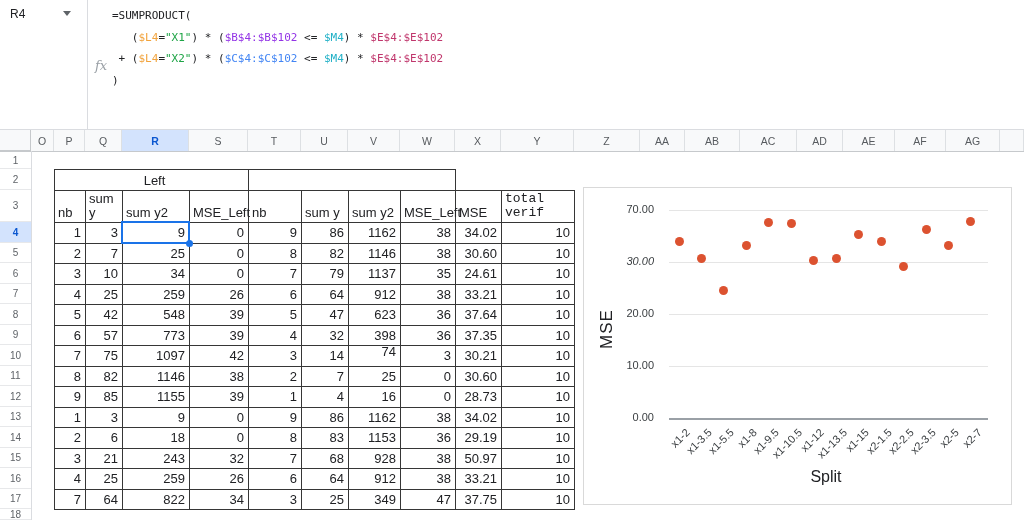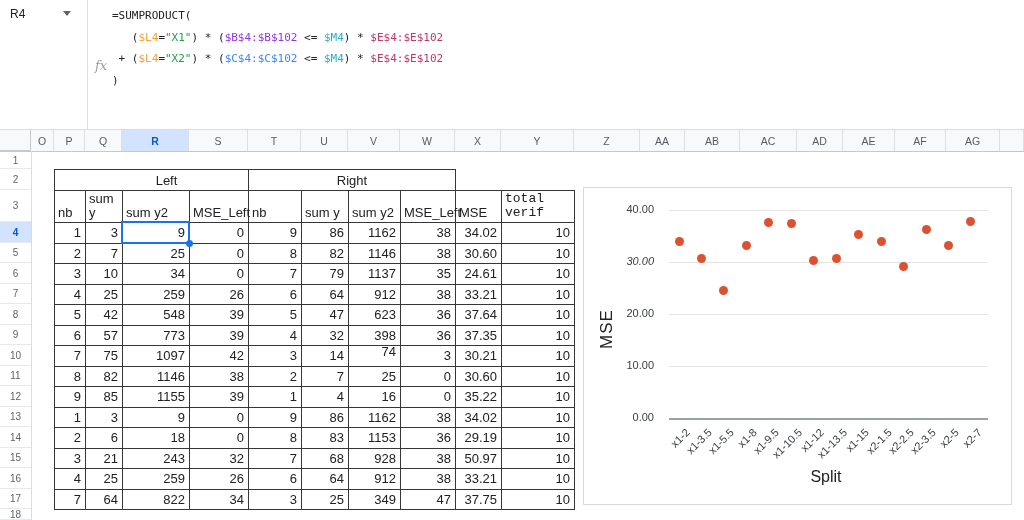--- a/index.html
+++ b/index.html
@@ -132,22 +132,21 @@
       <div class="tline" style="left: 0px; top: 156px; width: 521px; height: 1px;"></div>
       <div class="tline" style="left: 0px; top: 176px; width: 521px; height: 1px;"></div>
       <div class="tline" style="left: 0px; top: 197px; width: 521px; height: 1px;"></div>
       <div class="tline" style="left: 0px; top: 217px; width: 521px; height: 1px;"></div>
       <div class="tline" style="left: 0px; top: 238px; width: 521px; height: 1px;"></div>
       <div class="tline" style="left: 0px; top: 258px; width: 521px; height: 1px;"></div>
       <div class="tline" style="left: 0px; top: 279px; width: 521px; height: 1px;"></div>
       <div class="tline" style="left: 0px; top: 299px; width: 521px; height: 1px;"></div>
       <div class="tline" style="left: 0px; top: 320px; width: 521px; height: 1px;"></div>
       <div class="tline" style="left: 0px; top: 340px; width: 521px; height: 1px;"></div>
-      <div class="gcell" style="left: 16px; top: 1px; width: 193px; height: 20px; text-align: right;">Left</div>
-      <div class="gcell" style="left: 195px; top: 1px; width: 206px; height: 20px;">Right</div>
+      <div class="gcell" style="left: 4px; top: 1px; width: 193px; height: 20px; text-align: right;">Left</div>
       <div class="hcell" style="left: 1px; top: 22px; width: 30px; height: 31px;">nb</div>
       <div class="hcell" style="left: 32px; top: 22px; width: 36px; height: 31px;">sum y</div>
       <div class="hcell" style="left: 69px; top: 22px; width: 66px; height: 31px;">sum y2</div>
       <div class="hcell" style="left: 136px; top: 22px; width: 58px; height: 31px;">MSE_Left</div>
       <div class="hcell" style="left: 195px; top: 22px; width: 52px; height: 31px;">nb</div>
       <div class="hcell" style="left: 248px; top: 22px; width: 46px; height: 31px;">sum y</div>
       <div class="hcell" style="left: 295px; top: 22px; width: 51px; height: 31px;">sum y2</div>
       <div class="hcell" style="left: 347px; top: 22px; width: 54px; height: 31px;">MSE_Left</div>
       <div class="hcell" style="left: 402px; top: 22px; width: 45px; height: 31px;">MSE</div>
       <div class="hcell" style="left: 448px; top: 22px; width: 72px; height: 31px; font-family: Liberation Mono, monospace;">total verif</div>
@@ -232,21 +231,21 @@
       <div class="dcell" style="left: 402px; top: 198px; width: 45px; height: 19px; line-height: 19px;">30.60</div>
       <div class="dcell" style="left: 448px; top: 198px; width: 72px; height: 19px; line-height: 19px;">10</div>
       <div class="dcell" style="left: 1px; top: 218px; width: 30px; height: 20px; line-height: 20px;">9</div>
       <div class="dcell" style="left: 32px; top: 218px; width: 36px; height: 20px; line-height: 20px;">85</div>
       <div class="dcell" style="left: 69px; top: 218px; width: 66px; height: 20px; line-height: 20px;">1155</div>
       <div class="dcell" style="left: 136px; top: 218px; width: 58px; height: 20px; line-height: 20px;">39</div>
       <div class="dcell" style="left: 195px; top: 218px; width: 52px; height: 20px; line-height: 20px;">1</div>
       <div class="dcell" style="left: 248px; top: 218px; width: 46px; height: 20px; line-height: 20px;">4</div>
       <div class="dcell" style="left: 295px; top: 218px; width: 51px; height: 20px; line-height: 20px;">16</div>
       <div class="dcell" style="left: 347px; top: 218px; width: 54px; height: 20px; line-height: 20px;">0</div>
-      <div class="dcell" style="left: 402px; top: 218px; width: 45px; height: 20px; line-height: 20px;">35.22</div>
+      <div class="dcell" style="left: 402px; top: 218px; width: 45px; height: 20px; line-height: 20px;">28.73</div>
       <div class="dcell" style="left: 448px; top: 218px; width: 72px; height: 20px; line-height: 20px;">10</div>
       <div class="dcell" style="left: 1px; top: 239px; width: 30px; height: 19px; line-height: 19px;">1</div>
       <div class="dcell" style="left: 32px; top: 239px; width: 36px; height: 19px; line-height: 19px;">3</div>
       <div class="dcell" style="left: 69px; top: 239px; width: 66px; height: 19px; line-height: 19px;">9</div>
       <div class="dcell" style="left: 136px; top: 239px; width: 58px; height: 19px; line-height: 19px;">0</div>
       <div class="dcell" style="left: 195px; top: 239px; width: 52px; height: 19px; line-height: 19px;">9</div>
       <div class="dcell" style="left: 248px; top: 239px; width: 46px; height: 19px; line-height: 19px;">86</div>
       <div class="dcell" style="left: 295px; top: 239px; width: 51px; height: 19px; line-height: 19px;">1162</div>
       <div class="dcell" style="left: 347px; top: 239px; width: 54px; height: 19px; line-height: 19px;">38</div>
       <div class="dcell" style="left: 402px; top: 239px; width: 45px; height: 19px; line-height: 19px;">34.02</div>
@@ -302,21 +301,21 @@
         <div class="gridline" style="top: 178px;"></div>
         <div class="gridline" style="top: 126px;"></div>
         <div class="gridline" style="top: 74px;"></div>
         <div class="gridline" style="top: 22px;"></div>
       </div>
     <div id="chart-yticks">
         <div class="ytick" style="top: 223px;">0.00</div>
         <div class="ytick" style="top: 171px;">10.00</div>
         <div class="ytick" style="top: 119px;">20.00</div>
         <div class="ytick" style="top: 67px; font-style: italic;">30.00</div>
-        <div class="ytick" style="top: 15px;">40.00</div>
+        <div class="ytick" style="top: 15px;">70.00</div>
       </div>
     <div id="chart-dots">
         <div class="dot" style="left: 90.5px; top: 48.596px; background: rgb(220, 82, 48);"></div>
         <div class="dot" style="left: 112.96px; top: 66.38px; background: rgb(220, 82, 48);"></div>
         <div class="dot" style="left: 135.42px; top: 97.528px; background: rgb(220, 82, 48);"></div>
         <div class="dot" style="left: 157.88px; top: 52.808px; background: rgb(220, 82, 48);"></div>
         <div class="dot" style="left: 180.34px; top: 29.772px; background: rgb(220, 82, 48);"></div>
         <div class="dot" style="left: 202.8px; top: 31.28px; background: rgb(220, 82, 48);"></div>
         <div class="dot" style="left: 225.26px; top: 68.408px; background: rgb(220, 82, 48);"></div>
         <div class="dot" style="left: 247.72px; top: 66.38px; background: rgb(220, 82, 48);"></div>

